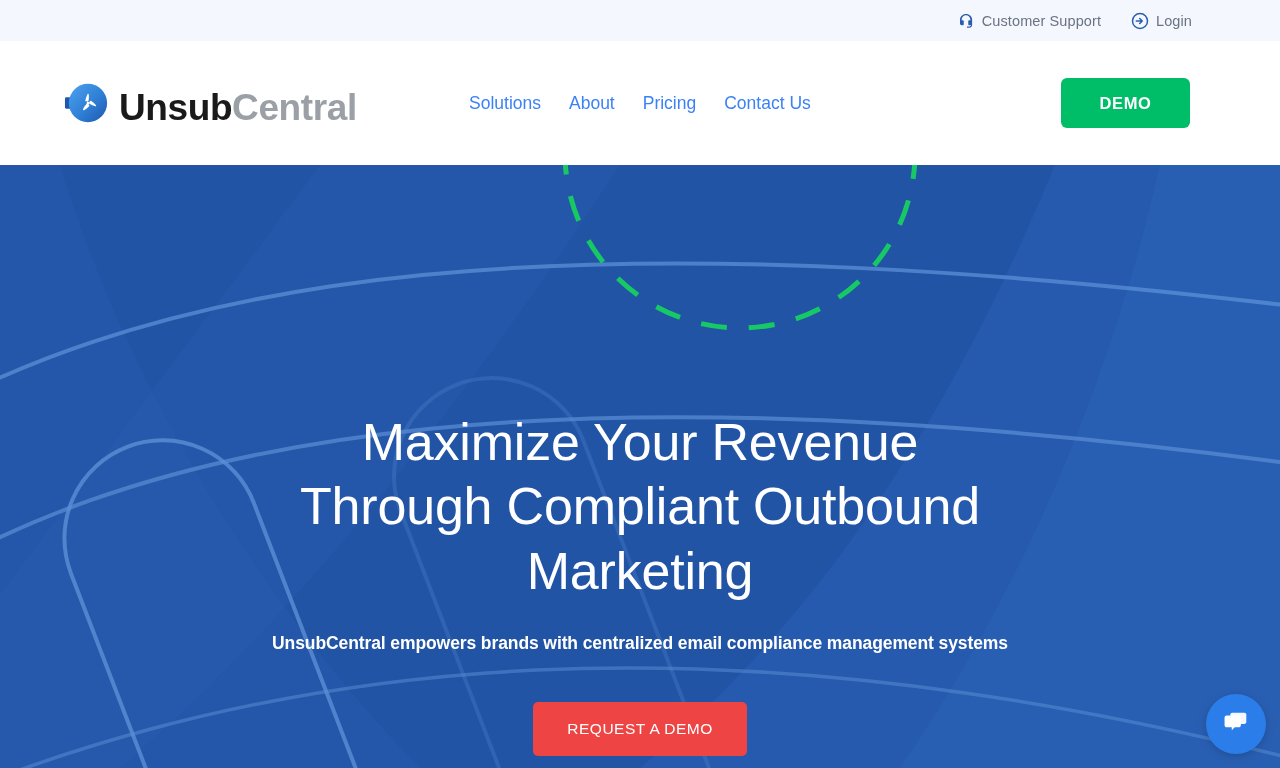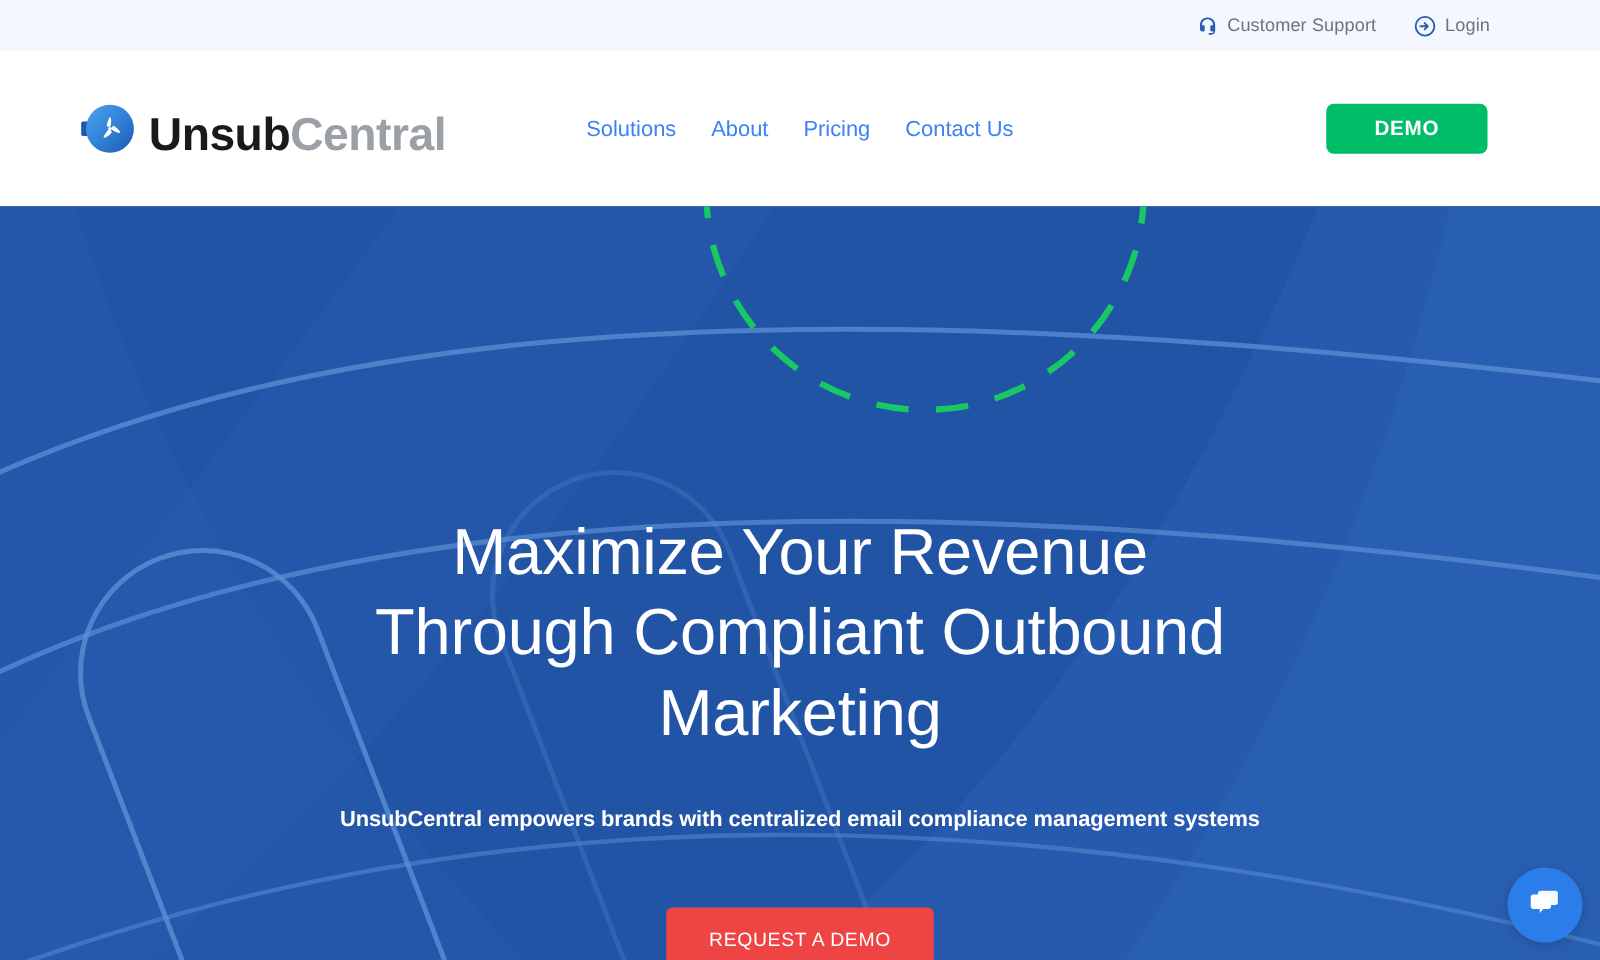--- a/index.html
+++ b/index.html
@@ -84,21 +84,21 @@
     color: #3b82f6;
     font-size: 17.5px;
     text-decoration: none;
     padding: 8px 14px;
     white-space: nowrap;
   }
   .demo-btn {
     position: absolute;
     left: 1061px;
     width: 129px;
-    height: 40px;
+    height: 50px;
     background: #00bd68;
     color: #ffffff;
     border: none;
     border-radius: 6px;
     font-size: 16.5px;
     font-weight: 700;
     letter-spacing: .6px;
     font-family: "Liberation Sans", sans-serif;
     cursor: pointer;
     display: flex;
@@ -138,21 +138,21 @@
     padding-top: 245px;
     color: #ffffff;
     font-size: 52px;
     font-weight: 300;
     line-height: 1.24;
     text-align: center;
     letter-spacing: -0.2px;
     max-width: 760px;
   }
   .hero-sub {
-    margin: 12px;
+    margin: 0;
     padding-top: 30px;
     color: #ffffff;
     font-size: 17.5px;
     font-weight: 600;
     text-align: center;
     letter-spacing: -0.1px;
   }
   .hero-actions {
     display: flex;
     gap: 31px;

